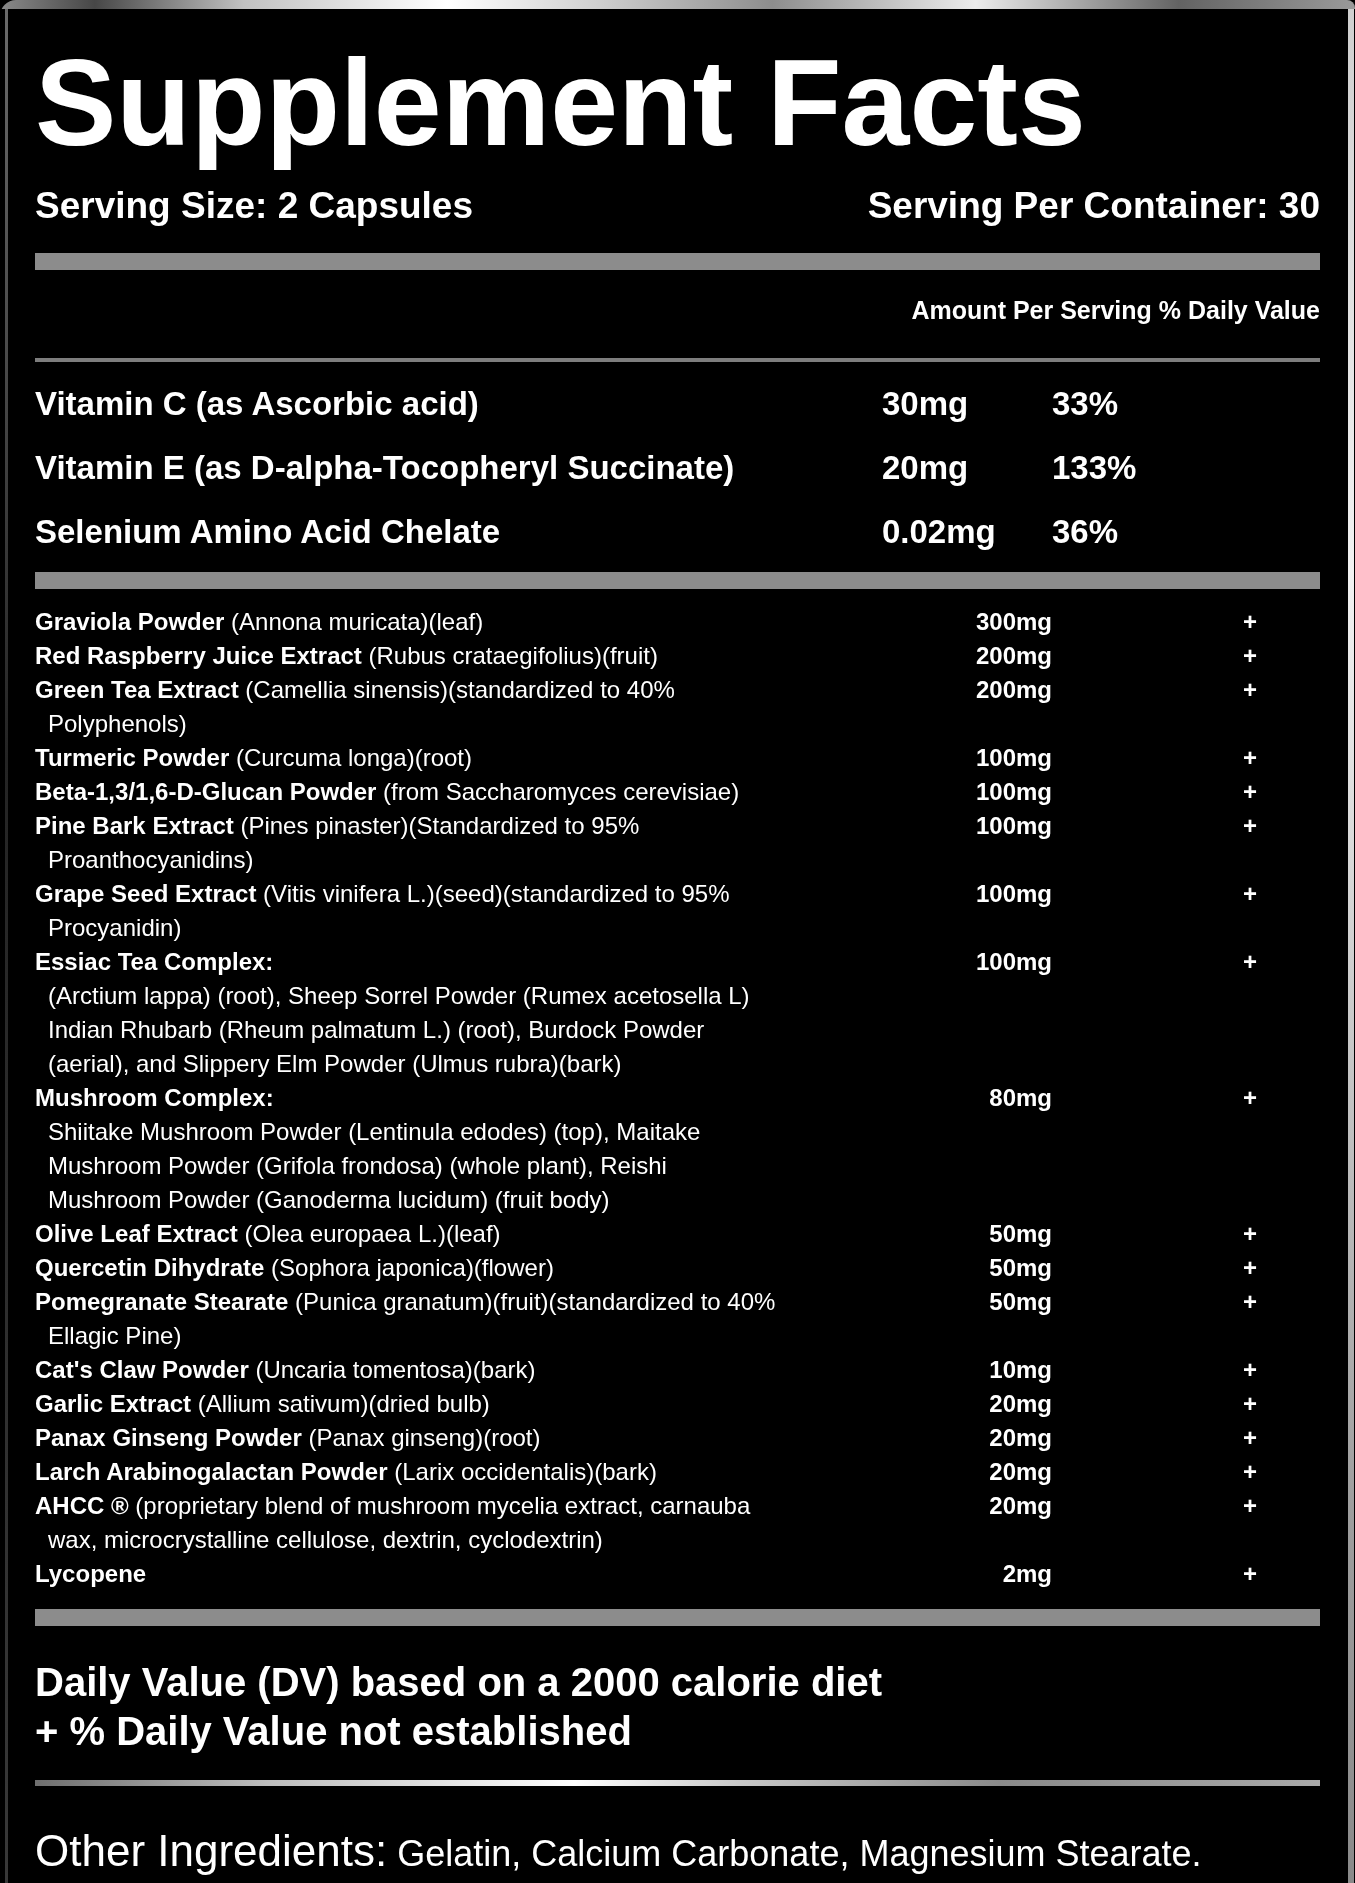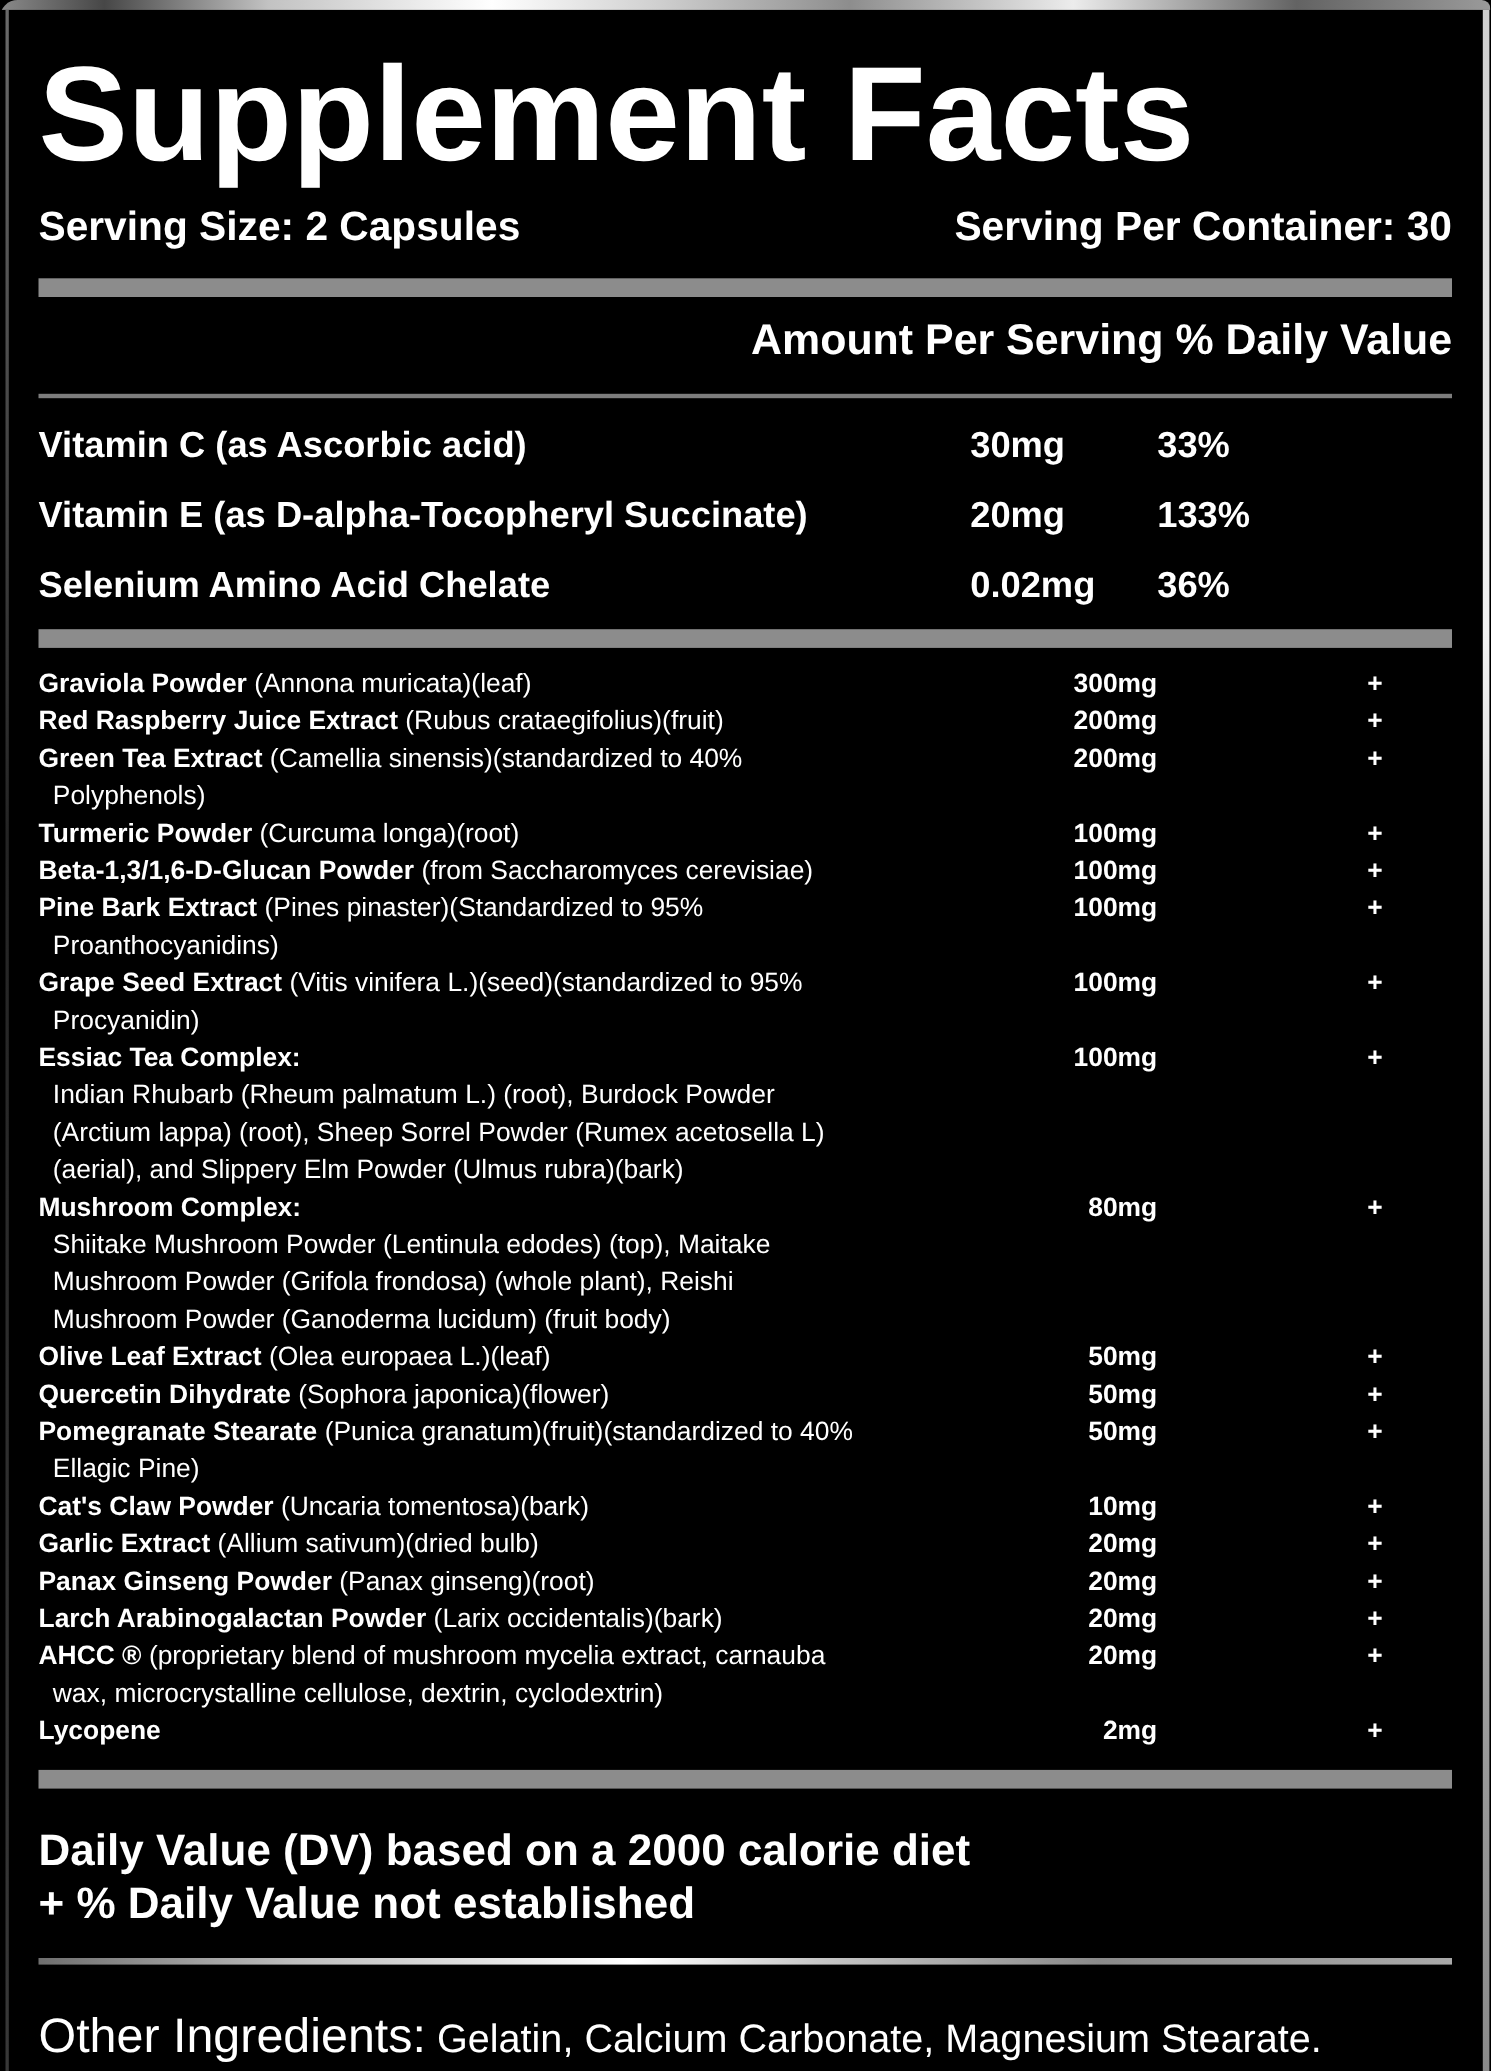--- a/index.html
+++ b/index.html
@@ -14,21 +14,21 @@
     background:linear-gradient(180deg,#6a6a6a,#242424 40%,#383838);}
   .right-border{position:absolute;top:9px;right:1px;bottom:0;width:6px;
     background:linear-gradient(180deg,#cfcfcf,#f2f2f2 30%,#9e9e9e 80%,#8a8a8a);}
   .content{position:absolute;top:9px;left:12px;right:10px;bottom:0;padding:0 25px 0 23px;}
 
   .title{margin-top:32px;font-size:122px;font-weight:bold;line-height:124px;white-space:nowrap;letter-spacing:0;}
   .serving-row{display:flex;justify-content:space-between;margin-top:18px;
     font-size:37px;font-weight:bold;line-height:46px;}
   .bar{height:17px;background:var(--divider-gray,#8c8c8c);}
   .bar.b1{margin-top:24px;}
-  .col-header{margin-top:16px;text-align:right;font-size:39px;font-weight:bold;line-height:48px;}
+  .col-header{margin-top:16px;text-align:right;font-size:25px;font-weight:bold;line-height:48px;}
   .thin-rule{margin-top:24px;height:4px;background:var(--thin-rule-gray,#7d7d7d);}
 
   .vitamins{margin-top:10px;}
   .vrow{display:grid;grid-template-columns:1fr 170px 205px;padding-right:63px;
     font-size:33px;font-weight:bold;line-height:64px;white-space:nowrap;}
   .vrow .amt,.vrow .dv{text-align:left;}
 
   .bar.b2{margin-top:8px;}
 
   .ingredients{margin-top:16px;font-size:24px;line-height:34px;}
@@ -138,22 +138,22 @@
           <div class="inm">
             <div class="l1"><span class="b">Grape Seed Extract</span><span class="rest"> (Vitis vinifera L.)(seed)(standardized to 95%</span></div>
             <div class="cont">Procyanidin)</div>
           </div>
           <div class="iamt">100mg</div>
           <div class="idv">+</div>
         </div>
         <div class="irow">
           <div class="inm">
             <div class="l1"><span class="b">Essiac Tea Complex:</span></div>
+            <div class="cont">(Arctium lappa) (root), Sheep Sorrel Powder (Rumex acetosella L)</div>
             <div class="cont">Indian Rhubarb (Rheum palmatum L.) (root), Burdock Powder</div>
-            <div class="cont">(Arctium lappa) (root), Sheep Sorrel Powder (Rumex acetosella L)</div>
             <div class="cont">(aerial), and Slippery Elm Powder (Ulmus rubra)(bark)</div>
           </div>
           <div class="iamt">100mg</div>
           <div class="idv">+</div>
         </div>
         <div class="irow">
           <div class="inm">
             <div class="l1"><span class="b">Mushroom Complex:</span></div>
             <div class="cont">Shiitake Mushroom Powder (Lentinula edodes) (top), Maitake</div>
             <div class="cont">Mushroom Powder (Grifola frondosa) (whole plant), Reishi</div>

